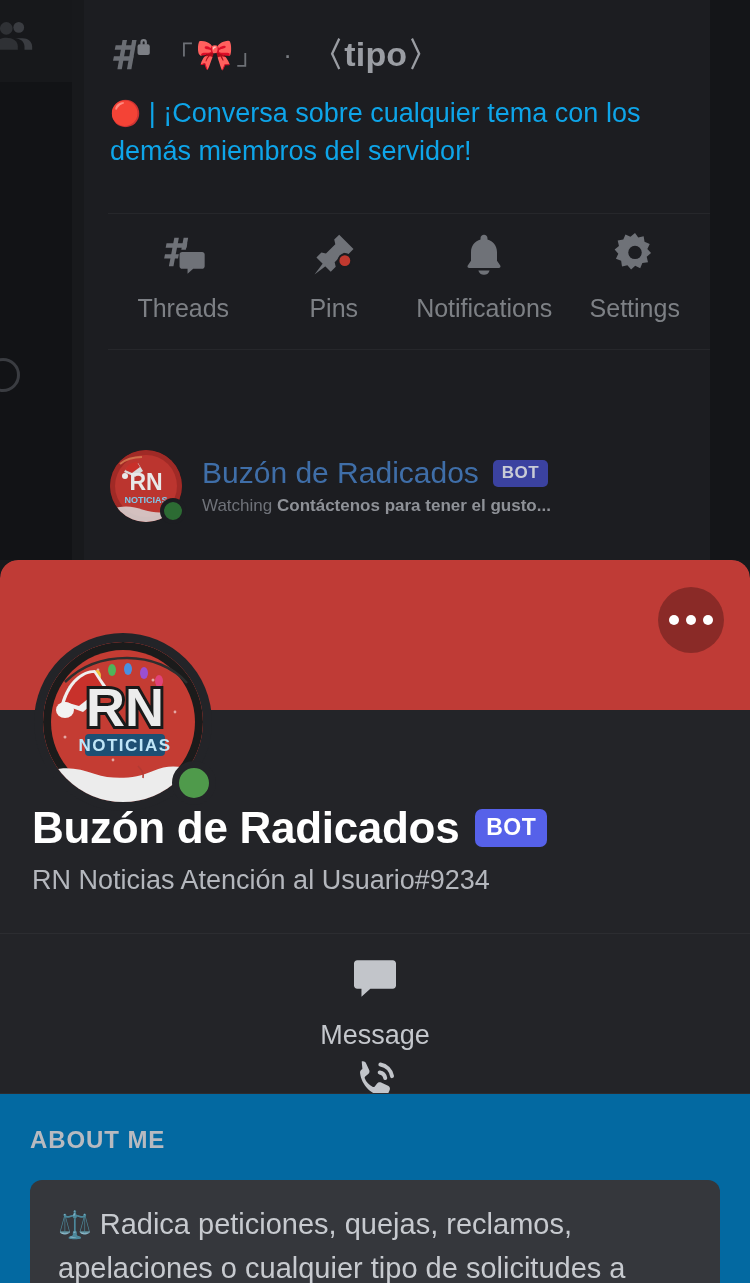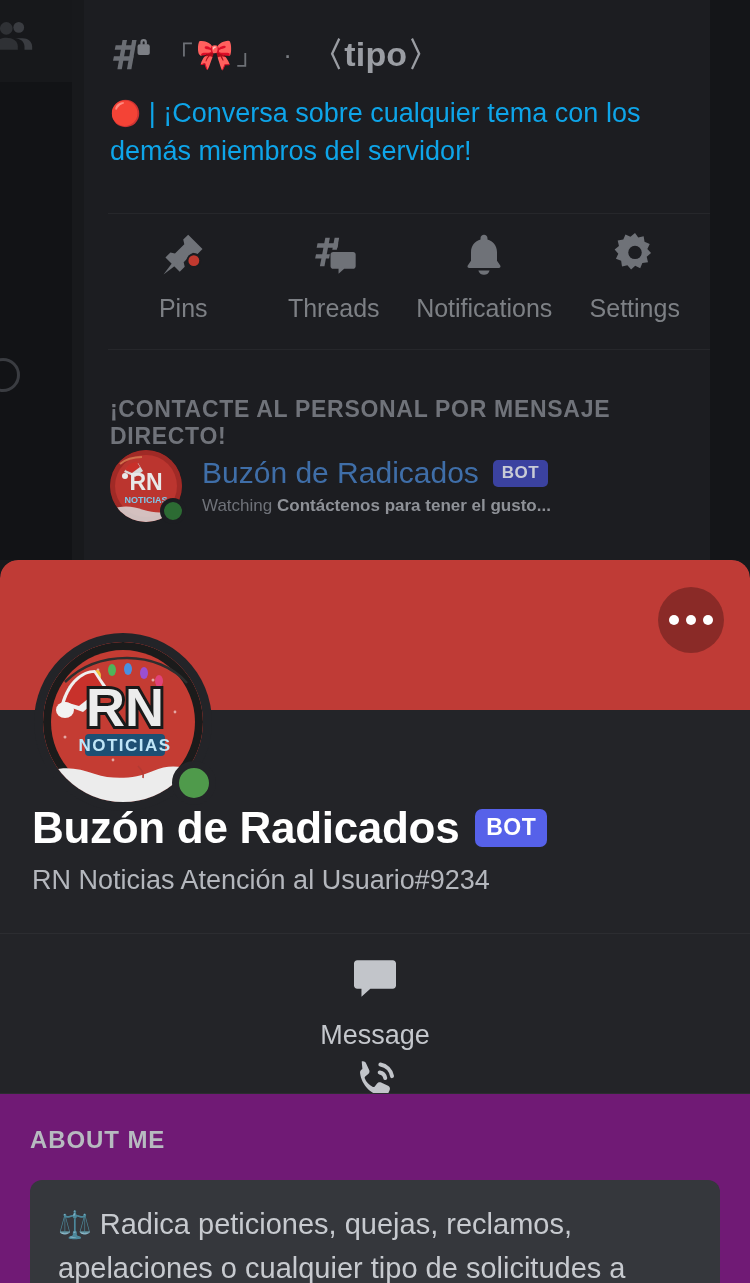--- a/index.html
+++ b/index.html
@@ -164,21 +164,21 @@
     display: flex; padding: 0 40px; flex-direction: column;
   }
   .pa { flex: 1; text-align: center; }
   .pa .ic { height: 62px; display: flex; align-items: center; justify-content: center; }
   .pa .lbl { margin-top: 10px; font-size: 27px; color: #c4c7cc; }
 
   .sheet-divider2 { position: absolute; left: 0; right: 0; top: 533px; height: 1px; background: #2c2d31; }
 
   .about-section {
     position: absolute; left: 0; right: 0; top: 534px; bottom: 0;
-    background: #701a75; padding: 32px 30px 0;
+    background: #0369a1; padding: 32px 30px 0;
   }
   .about-head {
     font-size: 24px; font-weight: 700; letter-spacing: .9px; color: #b7bac0;
   }
   .about-card {
     margin-top: 26px; background: #35373c; border-radius: 12px;
     padding: 22px 28px 0; min-height: 120px;
   }
   .about-text { font-size: 29px; line-height: 1.52; color: #c7cacf; }
   .scale-emoji { font-size: 27px; }
@@ -227,63 +227,62 @@
       <span class="topic-emoji">🔴</span>
       <span>| ¡Conversa sobre cualquier tema con los demás miembros del servidor!</span>
     </div>
 
     <div class="chan-divider"></div>
 
     <div class="chan-actions">
       <div class="chan-action">
         <div class="ic">
           <svg width="52" height="52" viewBox="0 0 24 24">
-            <path d="M14.4 2.6 21 9.2l-2.3 2.3-2.1-.5-4.3 4.3.5 2.1-2.3 2.3-6.6-6.6 2.3-2.3 2.1.5 4.3-4.3-.5-2.1z" fill="#6f7278"></path>
-            <path d="M8.2 14.1 3 21l6.9-5.2z" fill="#6f7278"></path>
-            <circle cx="17" cy="14.6" r="3.4" fill="#1c1d21"></circle>
-            <circle cx="17" cy="14.6" r="2.5" fill="#c0392f"></circle>
-          </svg>
-        </div>
-        <div class="lbl">Pins</div>
-      </div>
-      <div class="chan-action">
-        <div class="ic">
-          <svg width="52" height="52" viewBox="0 0 24 24">
             <path d="M4 8.6h9.6l.4-2H4.4z" fill="#6f7278"></path>
             <path d="M3.3 13.6h6.4l.4-2H3.7z" fill="#6f7278"></path>
             <path d="M8 4h2.1L7.6 17.2H5.5z" fill="#6f7278"></path>
             <path d="M12.3 4h2.1l-1.1 5.6h-2.1z" fill="#6f7278"></path>
             <path d="M11.6 10.6h9.2c.7 0 1.2.5 1.2 1.2v5.4c0 .7-.5 1.2-1.2 1.2h-4.1l-2.6 2.3v-2.3h-2.5c-.7 0-1.2-.5-1.2-1.2v-5.4c0-.7.5-1.2 1.2-1.2z" fill="#6f7278"></path>
           </svg>
         </div>
         <div class="lbl">Threads</div>
       </div>
       <div class="chan-action">
         <div class="ic">
           <svg width="52" height="52" viewBox="0 0 24 24">
+            <path d="M14.4 2.6 21 9.2l-2.3 2.3-2.1-.5-4.3 4.3.5 2.1-2.3 2.3-6.6-6.6 2.3-2.3 2.1.5 4.3-4.3-.5-2.1z" fill="#6f7278"></path>
+            <path d="M8.2 14.1 3 21l6.9-5.2z" fill="#6f7278"></path>
+            <circle cx="17" cy="14.6" r="3.4" fill="#1c1d21"></circle>
+            <circle cx="17" cy="14.6" r="2.5" fill="#c0392f"></circle>
+          </svg>
+        </div>
+        <div class="lbl">Pins</div>
+      </div>
+      <div class="chan-action">
+        <div class="ic">
+          <svg width="52" height="52" viewBox="0 0 24 24">
             <path d="M12 2.6c-.9 0-1.6.7-1.6 1.6v.6C7.8 5.5 6 7.8 6 10.6v4.1l-1.5 2.2c-.3.5 0 1.1.6 1.1h13.8c.6 0 .9-.6.6-1.1L18 14.7v-4.1c0-2.8-1.8-5.1-4.4-5.8v-.6c0-.9-.7-1.6-1.6-1.6z" fill="#6f7278"></path>
             <path d="M9.4 19.2a2.7 2.7 0 0 0 5.2 0z" fill="#6f7278"></path>
           </svg>
         </div>
         <div class="lbl">Notifications</div>
       </div>
       <div class="chan-action">
         <div class="ic">
           <svg width="52" height="52" viewBox="0 0 24 24">
             <path d="M12 1.8l1.5 2.1 2.5-.6.4 2.6 2.4 1-1.1 2.3 1.7 1.9-2 1.7.6 2.5-2.6.4-1 2.4-2.3-1.1-1.9 1.7-1.7-2-2.5.6-.4-2.6-2.4-1 1.1-2.3L2.6 9.5l2-1.7-.6-2.5 2.6-.4 1-2.4 2.3 1.1z" fill="#6f7278"></path>
             <circle cx="12" cy="10.8" r="3.1" fill="#1c1d21"></circle>
           </svg>
         </div>
         <div class="lbl">Settings</div>
       </div>
     </div>
 
     <div class="chan-divider2"></div>
 
-    <div class="staff-head">¡CONTACTE AL PERSONAL POR MENSAJE DIRECTO!</div>
 
     <div class="staff-row">
       <div class="staff-av-wrap">
         <div class="staff-av">
           <svg viewBox="0 0 72 72" width="72" height="72">
             <circle cx="36" cy="36" r="36" fill="#a02a26"></circle>
             <circle cx="36" cy="36" r="31" fill="#bb352f"></circle>
             <path d="M10 14c6-5 14-7 22-7" stroke="#cf6f4a" stroke-width="2" fill="none"></path>
             <path d="M14 22c3-6 9-9 14-9l5 8-8 6z" fill="#d9d9d9"></path>
             <path d="M15 20c3-6 8-8 12-8l3 5-8 6z" fill="#c8302a"></path>

